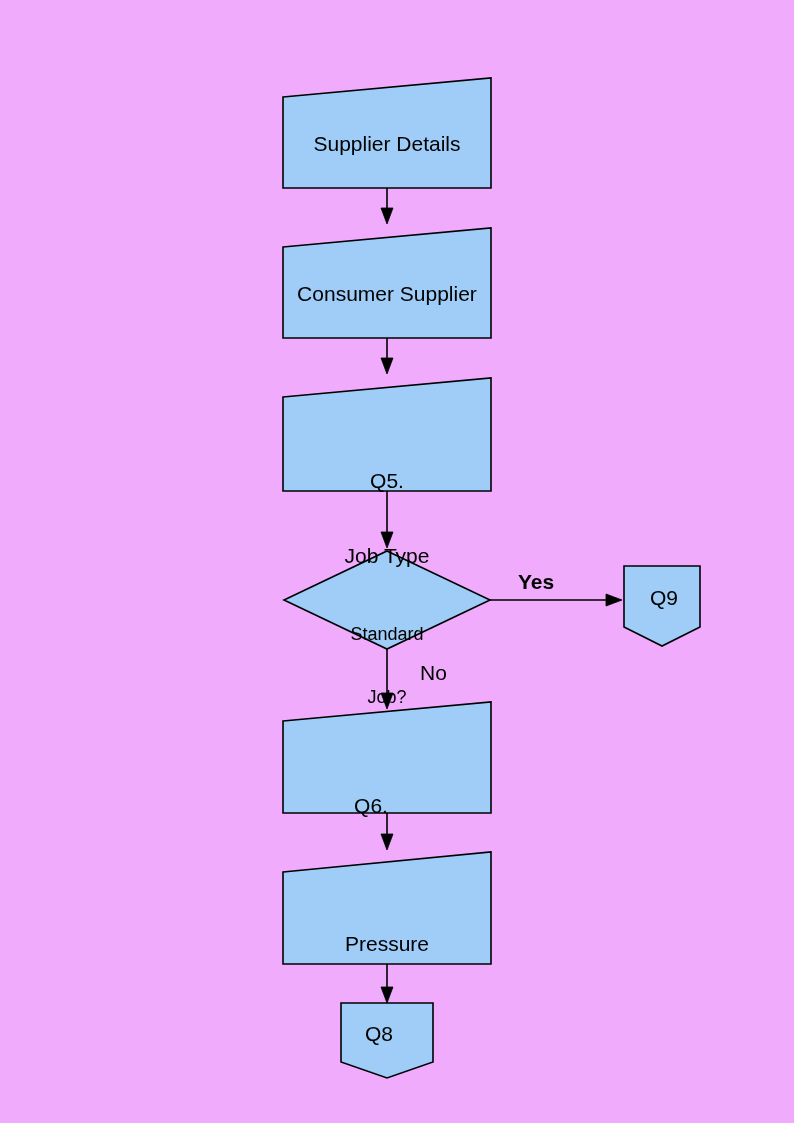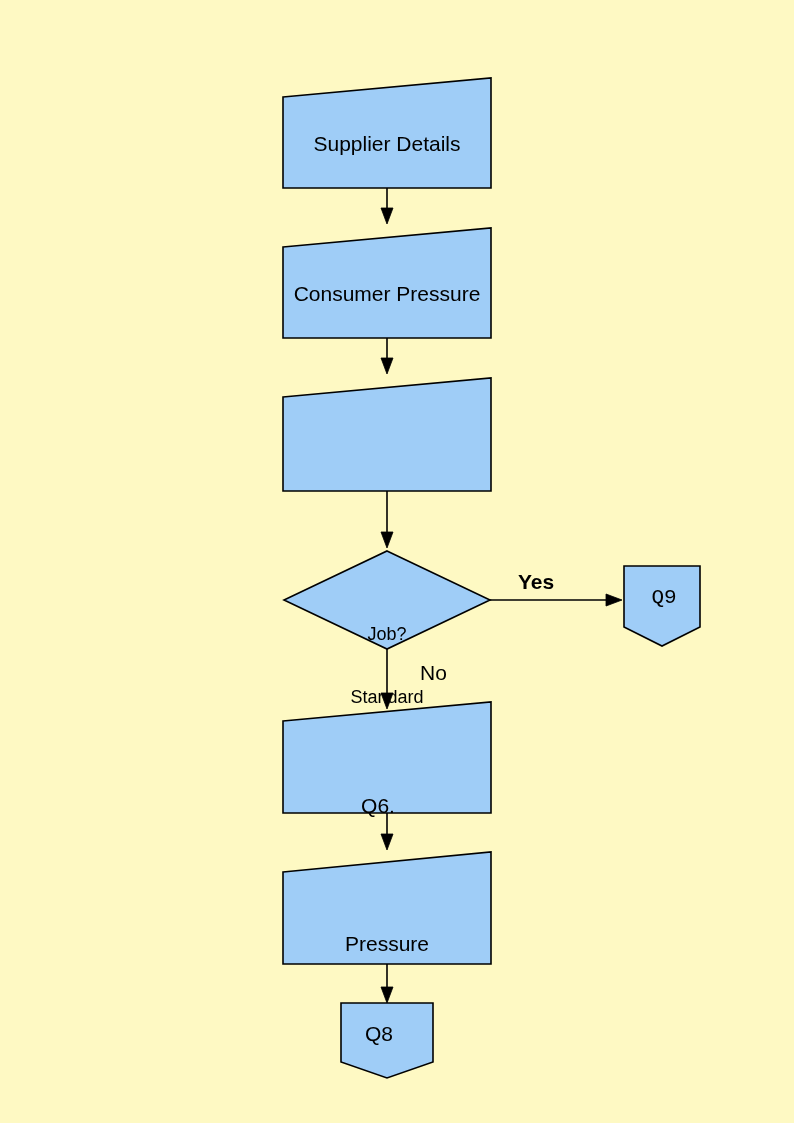--- a/index.html
+++ b/index.html
@@ -10,21 +10,21 @@
   body {
     width: 794px;
     height: 1123px;
     font-family: "Liberation Sans", sans-serif;
     overflow: hidden;
   }
   #flow-root {
     position: relative;
     width: 794px;
     height: 1123px;
-    background: #fef9c3;
+    background: #f0abfc;
   }
   svg.flow-canvas {
     position: absolute;
     left: 0;
     top: 0;
     width: 794px;
     height: 1123px;
   }
   .node-shape {
     fill: #9fcdf7;
@@ -106,31 +106,35 @@
 
     <line class="edge-line" x1="387" y1="964" x2="387" y2="991"></line>
     <polygon class="arrow-head" points="381,987 393,987 387,1003"></polygon>
 
     <polygon class="node-shape" points="341,1003 433,1003 433,1062 387,1078 341,1062"></polygon>
 
   </svg>
 
   <div class="node-text" style="left:283px; top:131px; width:208px;">Supplier Details</div>
 
-  <div class="node-text" style="left:283px; top:281px; width:208px;">Consumer Pressure</div>
+  <div class="node-text" style="left:283px; top:281px; width:208px;">Consumer Supplier</div>
 
+  <div class="node-text" style="left:283px; top:418px; width:208px;">
+    <div>Q5.</div>
+    <div>Job Type</div>
+  </div>
 
   <div class="node-text small-text" style="left:284px; top:582px; width:206px;">
+    <div>Standard</div>
     <div>Job?</div>
-    <div>Standard</div>
   </div>
 
-  <div class="node-text" style="left:624px; top:585px; width:80px;font-family:Liberation Mono, monospace;">Q9</div>
+  <div class="node-text" style="left:624px; top:585px; width:80px;">Q9</div>
 
-  <div class="node-text" style="left:274px; top:743px; width:208px;">
+  <div class="node-text" style="left:267px; top:743px; width:208px;">
     <div>Q6.</div>
   </div>
 
   <div class="node-text" style="left:283px; top:881px; width:208px;">
     <div>Pressure</div>
   </div>
 
   <div class="node-text" style="left:341px; top:1021px; width:76px;">Q8</div>
 
   <div class="edge-label" style="left:518px; top:570px;font-weight:bold;">Yes</div>

